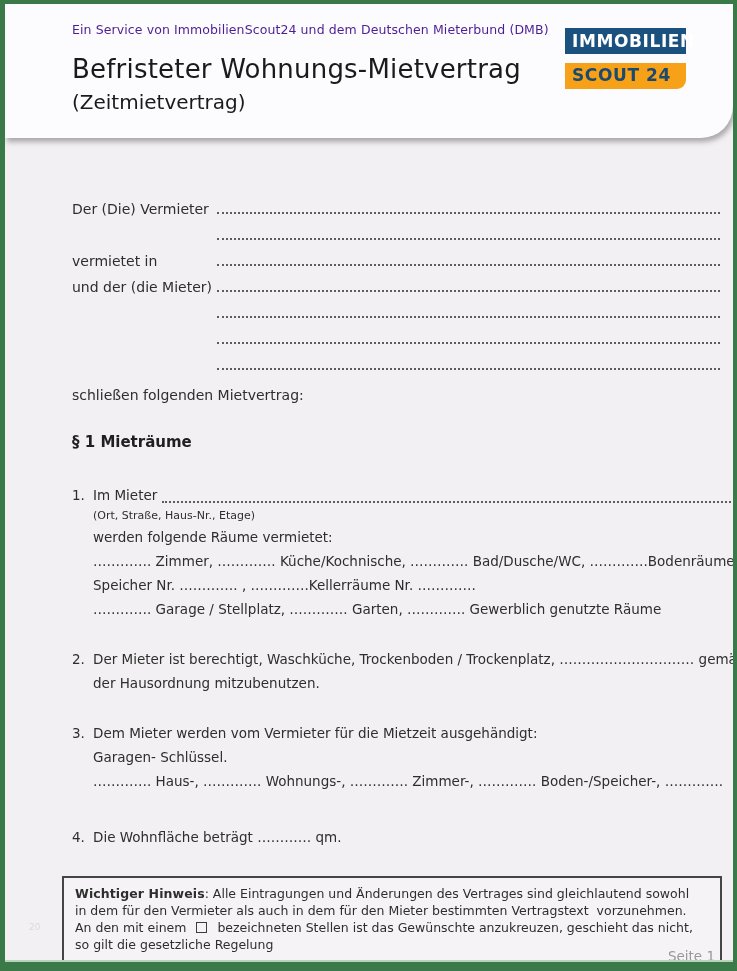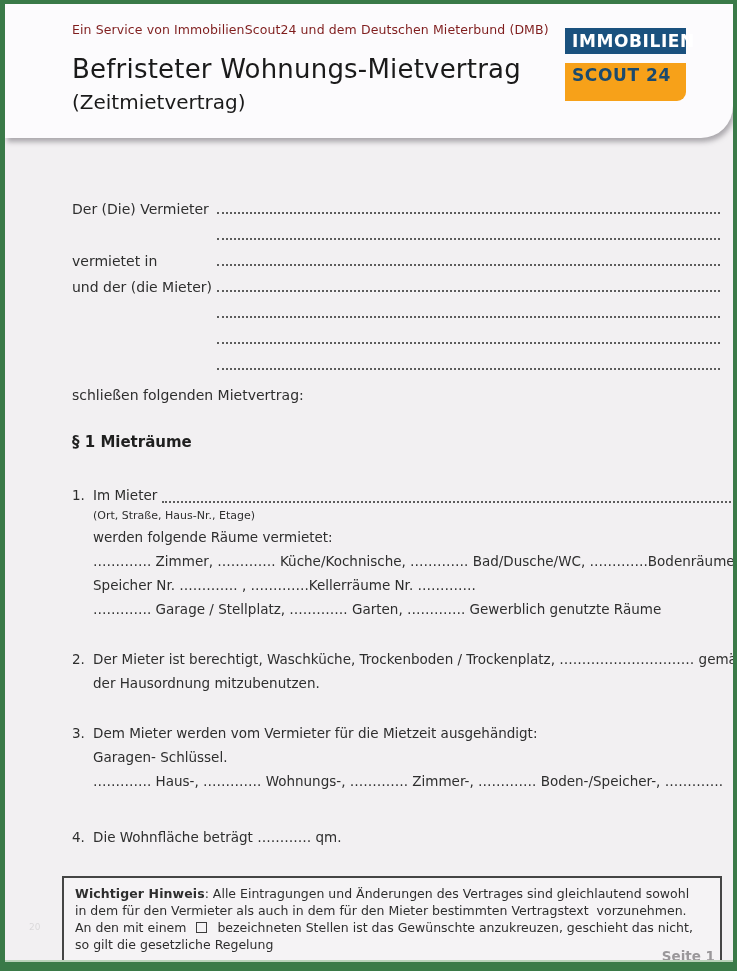--- a/index.html
+++ b/index.html
@@ -26,36 +26,36 @@
   
   .header-card {
     position: relative;
     width: 100%;
     height: 134px;
     background: #fcfbfd;
     border-bottom-right-radius: 32px;
     box-shadow: 2px 4px 5px rgba(125,122,128,0.6);
     padding: 18px 0 0 67px;
   }
-  .service-line { font-size: 12.5px; color: #7f1d1d; letter-spacing: 0.1px; }
+  .service-line { font-size: 12.5px; color: #4c1d95; letter-spacing: 0.1px; }
   .doc-title { font-size: 26px; font-weight: 400; color: #1a1a1a; margin-top: 17px; letter-spacing: 0.2px; }
   .doc-subtitle { font-size: 20px; font-weight: 400; color: #1a1a1a; margin-top: 6px; }
   .logo {
     position: absolute; top: 24px; right: 47px; width: 121px;
     display: flex; flex-direction: column; gap: 9px;
   }
   .logo-top {
     background: #1a517e; color: #ffffff;
     font-size: 17px; font-weight: bold; letter-spacing: 0.6px;
     padding: 4px 0 3px 7px; line-height: 19px;
   }
   .logo-bottom {
     background: #f7a119; color: #1b4a6e;
     font-size: 17px; font-weight: bold; letter-spacing: 0.6px;
-    padding: 3px 0 16px 7px; line-height: 19px;
+    padding: 3px 0 4px 7px; line-height: 19px;
     border-bottom-right-radius: 9px;
   }
   
   .content { padding: 54px 13px 0 67px; }
   .party-row { display: flex; align-items: flex-end; height: 26px; }
   .party-label { width: 145px; flex: 0 0 145px; font-size: 14px; padding-bottom: 1px; }
   .dots { flex: 1 1 auto; border-bottom: 2px dotted #5c5c5c; margin-bottom: 4px; height: 12px; }
   .closing-line { font-size: 14px; margin-top: 13px; }
   .section-heading { font-size: 15px; font-weight: bold; margin-top: 30px; color: #1f1f1f; }
   .num-item { display: flex; margin-top: 26px; font-size: 13.5px; }
@@ -79,21 +79,21 @@
     font-size: 12.5px; line-height: 17px;
     white-space: pre-wrap;
   }
   .notice-box b { letter-spacing: 0.1px; }
   .checkbox-inline {
     display: inline-block; width: 11px; height: 11px;
     border: 1.5px solid #3c3c3c; vertical-align: -1px; margin: 0 6px;
   }
   .page-footer {
     position: absolute; right: 18px; bottom: -2px;
-    font-size: 13.5px; color: #9a979a; font-weight: bold;
+    font-size: 13.5px; color: #9a979a;
   }
   .watermark {
     position: absolute; left: 24px; top: 918px;
     font-size: 9px; color: rgba(60,60,60,0.13);
   }
 </style>
 </head>
 <body>
 
 <div class="frame">

